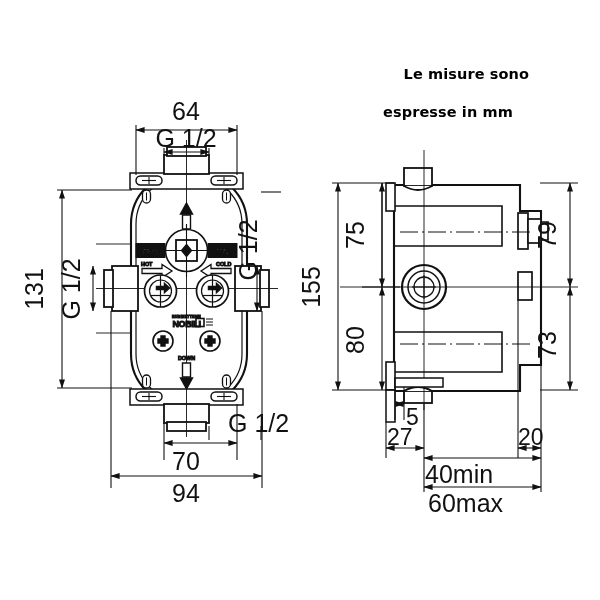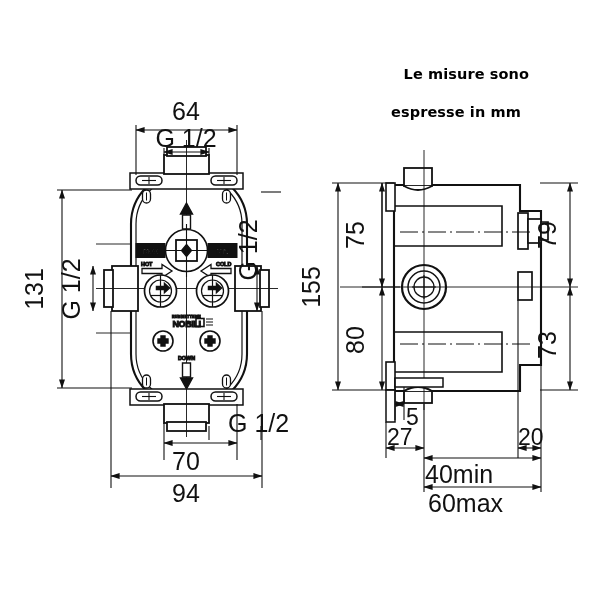--- a/index.html
+++ b/index.html
@@ -13,21 +13,21 @@
   .note{
     position:absolute;
     font-family:"DejaVu Sans", sans-serif;
     font-weight:bold;
     font-size:14.5px;
     line-height:19px;
     color:#000;
     letter-spacing:0.1px;
     white-space:pre;
   }
-  .note-l2{margin-left:8px;display:block;}
+  .note-l2{display:block;}
   svg{display:block;}
   text{font-family:"Liberation Sans", sans-serif;fill:#111;}
   .dimtxt{font-size:25px;}
   .dimtxt-sm{font-size:23px;}
   .tiny{font-size:6.4px;font-weight:bold;fill:#fff;}
   .tiny-dark{font-size:5.4px;font-weight:bold;fill:#111;}
   .logo-main{font-size:9px;font-weight:bold;letter-spacing:-0.4px;fill:#111;}
   .logo-sub{font-size:3.6px;font-weight:bold;letter-spacing:0.2px;fill:#111;}
 </style>
 </head>

